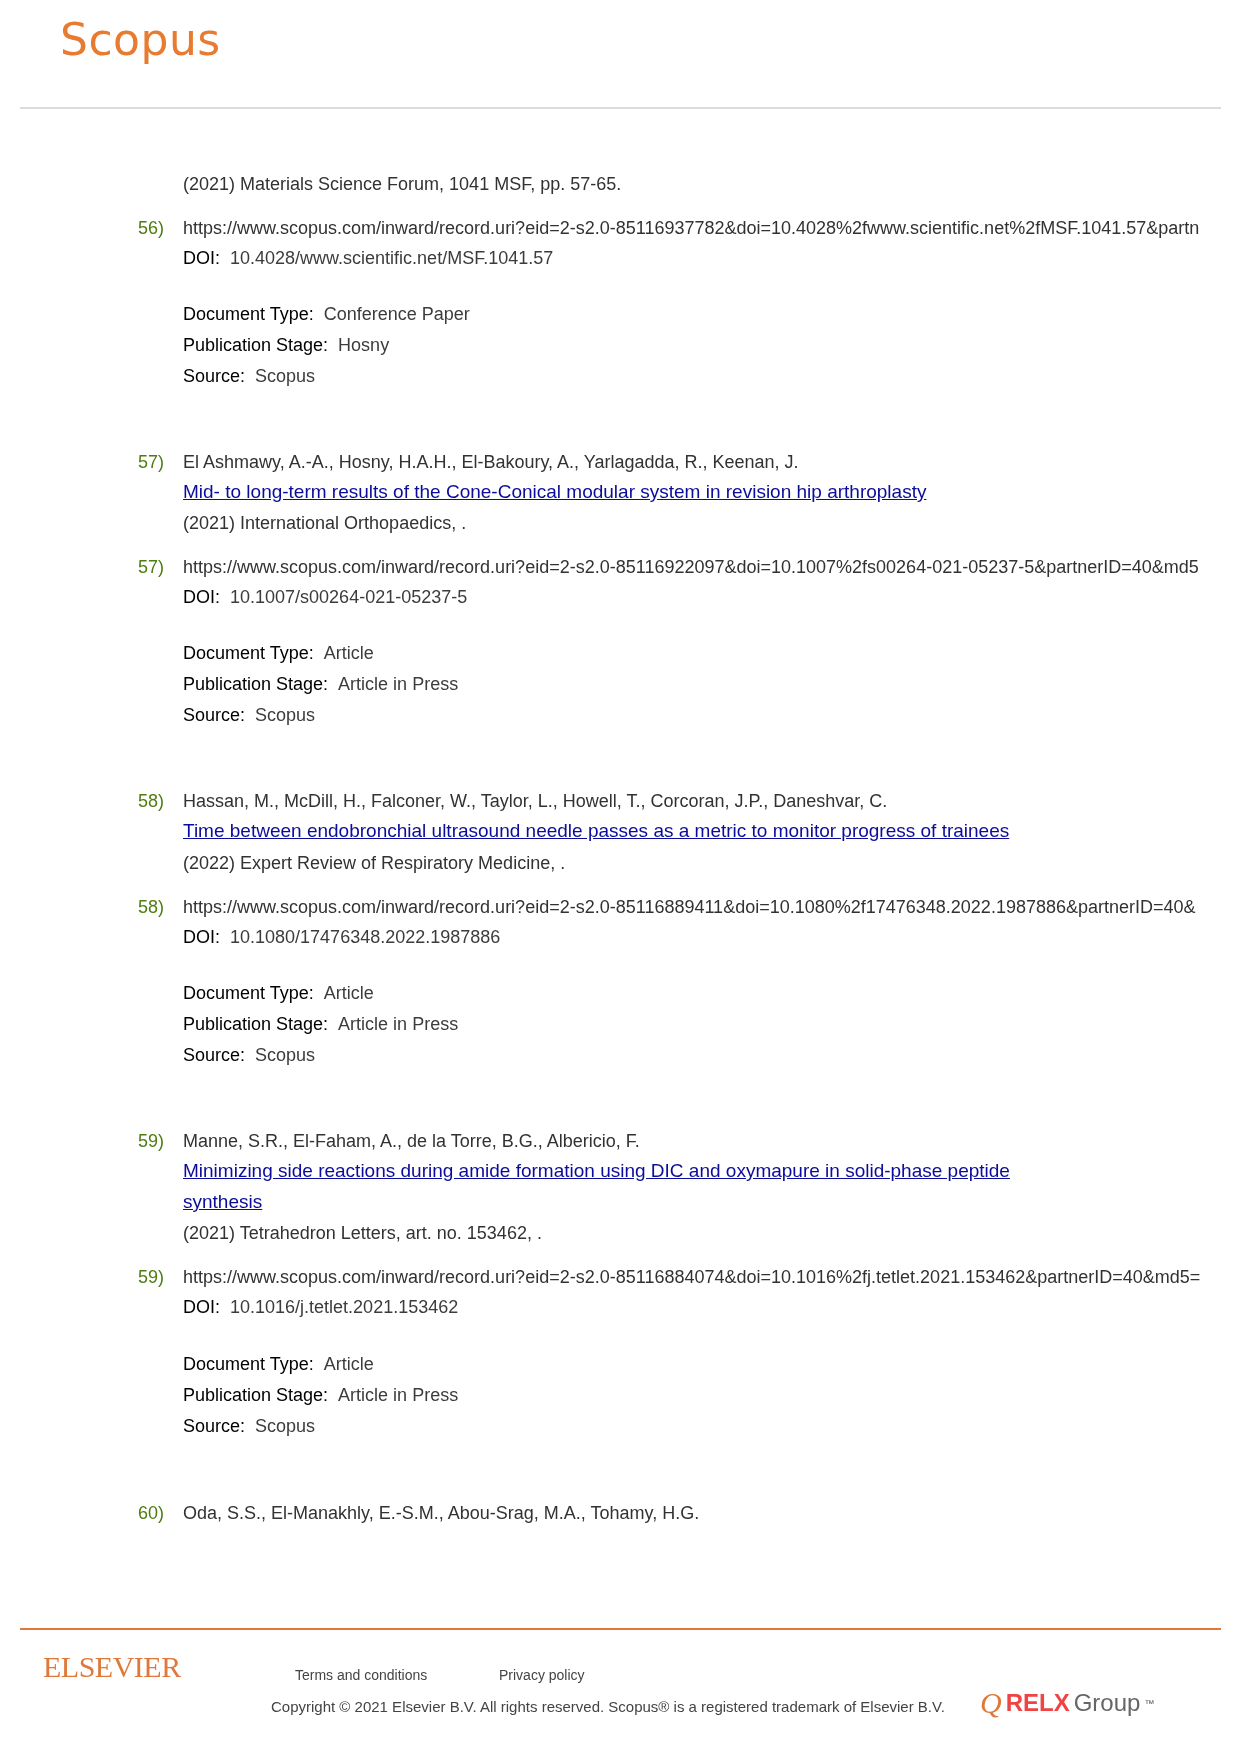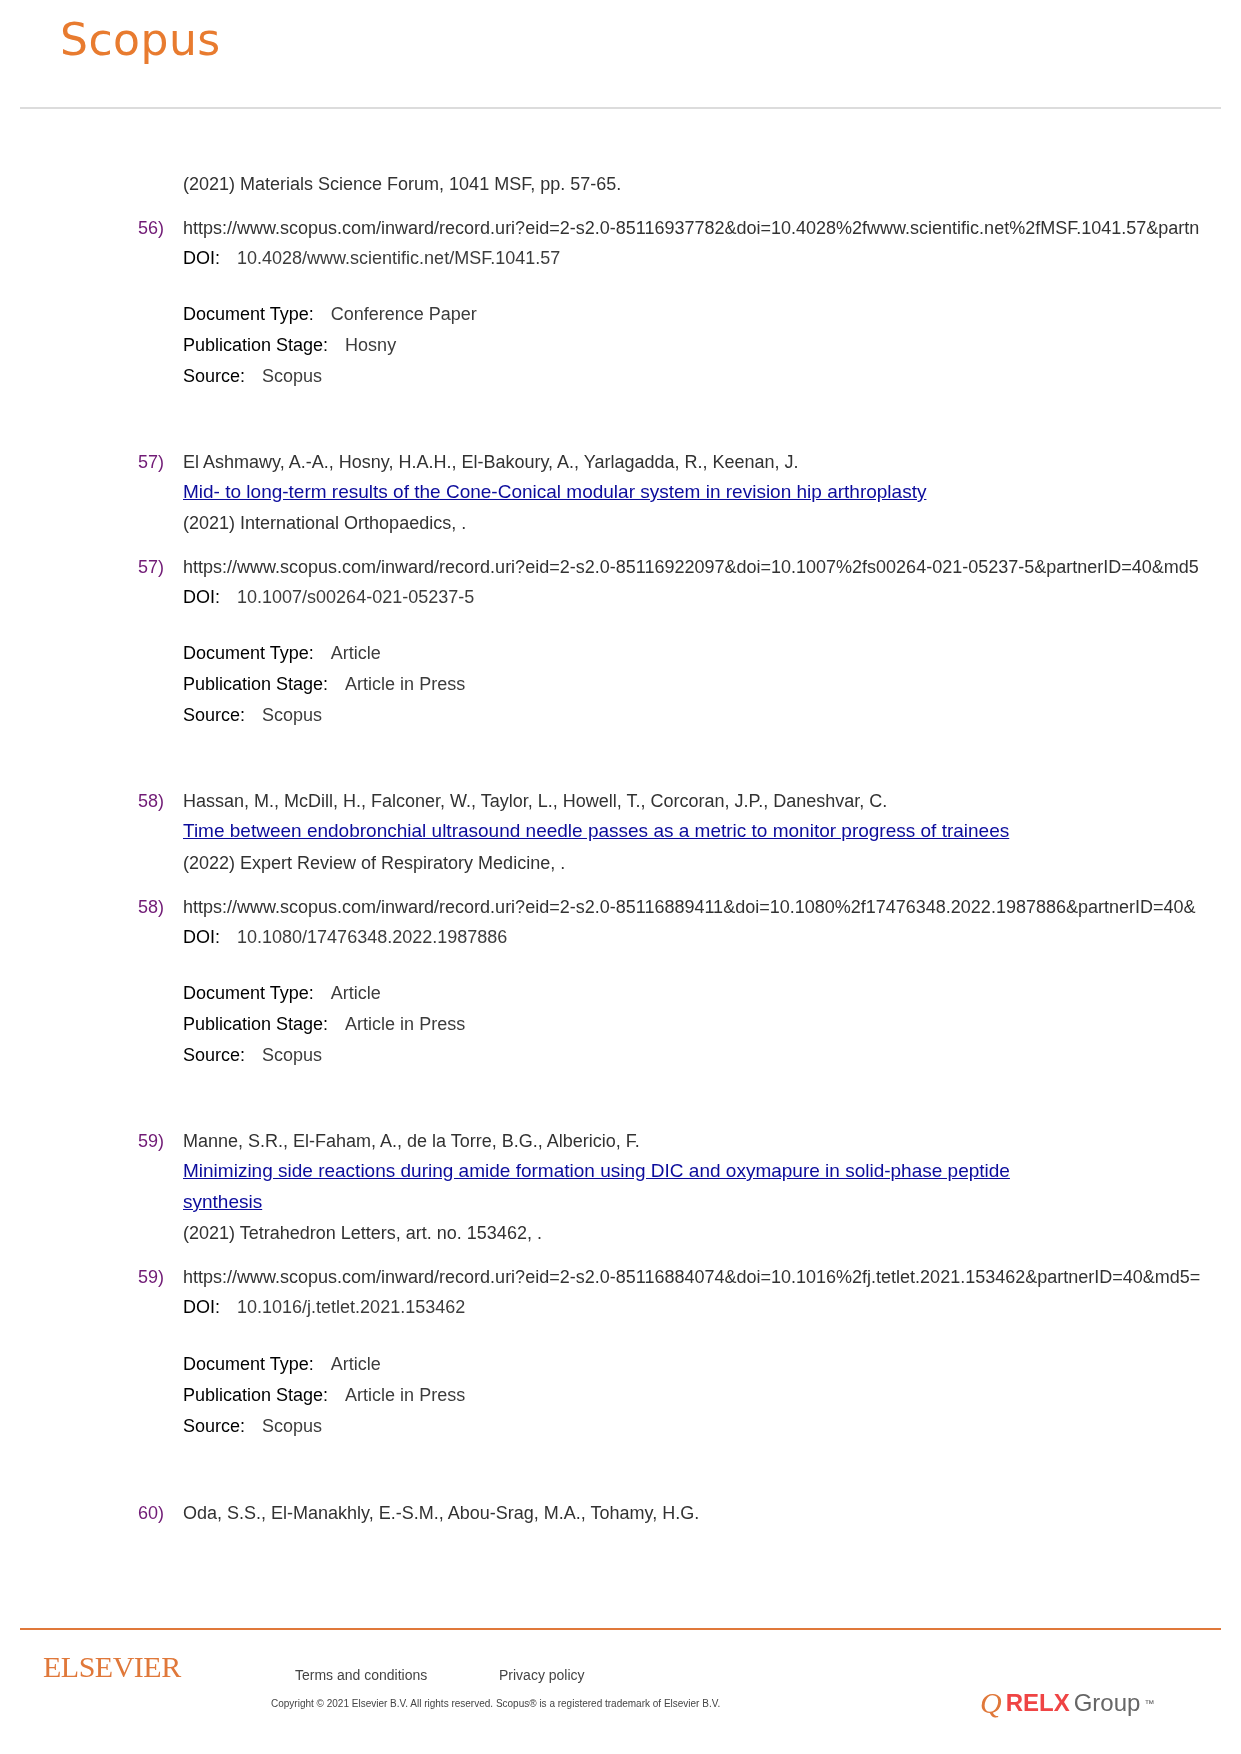--- a/index.html
+++ b/index.html
@@ -3,29 +3,29 @@
 <meta charset="utf-8">
 <style>
   html, body { margin: 0; padding: 0; background: #ffffff; }
   body { width: 1241px; height: 1754px; position: relative; overflow: hidden;
          font-family: "Liberation Sans", sans-serif; color: #323232; }
   .logo { position: absolute; left: 60px; top: 14px; font-family: "DejaVu Sans", sans-serif;
           font-size: 44px; color: #e87b2f; letter-spacing: 0.5px; }
   .top-rule { position: absolute; left: 20px; right: 20px; top: 107px; height: 2px; background: #dcdcdc; }
   .content { position: absolute; left: 0; top: 0; width: 1241px; }
   .line { position: absolute; left: 183px; font-size: 18px; white-space: nowrap; line-height: 22px; color: #323232; }
-  .num { position: absolute; left: 138px; font-size: 18px; line-height: 22px; color: #701a75; }
+  .num { position: absolute; left: 138px; font-size: 18px; line-height: 22px; color: #4d7c0f; }
   .lbl { color: #000; }
-  .val { color: #3c3c3c; margin-left: 17px; }
+  .val { color: #3c3c3c; margin-left: 10px; }
   .title-link { color: #1a0dab; color: #0c0c9c; text-decoration: underline; font-size: 19px; }
   .footer-rule { position: absolute; left: 20px; right: 20px; top: 1628px; height: 2px; background: #e0783a; }
   .elsevier { position: absolute; left: 43px; top: 1650px; font-family: "Liberation Serif", serif;
               font-size: 30px; color: #e0783a; letter-spacing: -0.5px; text-align: right; }
   .flink { position: absolute; top: 1667px; font-size: 14px; color: #444; margin-left: 24px; }
-  .copyright { position: absolute; left: 271px; top: 1698px; font-size: 10px; color: #444; }
+  .copyright { position: absolute; left: 271px; top: 1698px; font-size: 15px; color: #444; }
   .relx { position: absolute; left: 980px; top: 1686px; font-size: 24px; color: #555; display: flex; align-items: center; gap: 4px; }
   .relx .q { color: #e0783a; font-family: "Liberation Serif", serif; font-size: 30px; font-style: italic; }
   .relx .b { font-weight: bold; color: #ef4444; }
   .relx .g { color: #666; }
   .relx sup { font-size: 10px; }
 </style>
 </head>
 <body>
 
 <div class="logo">Scopus</div>

